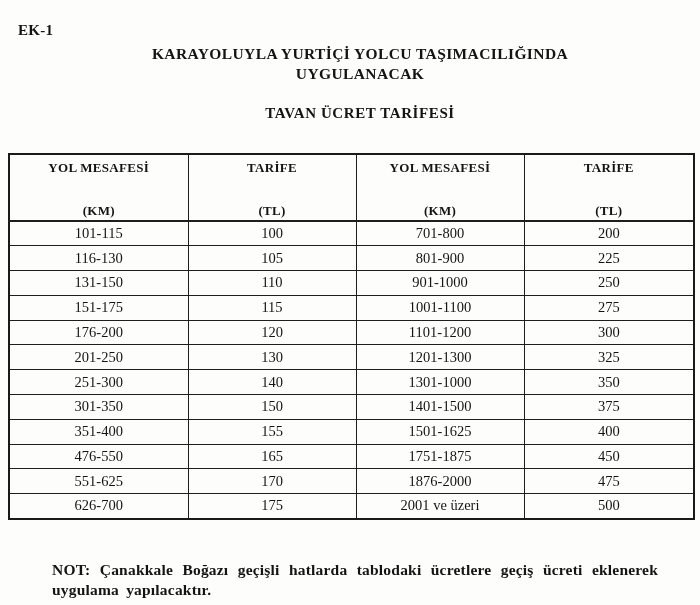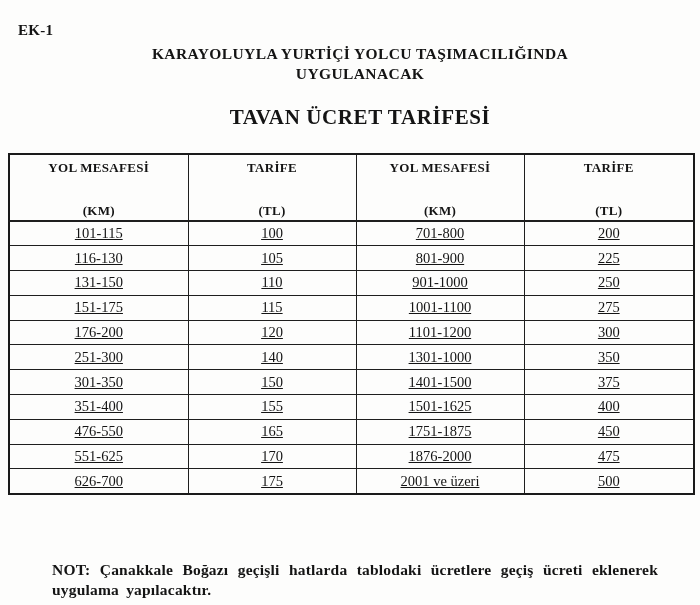--- a/index.html
+++ b/index.html
@@ -37,21 +37,21 @@
     line-height: 20px;
     letter-spacing: 0.4px;
   }
   .subtitle {
     position: absolute;
     top: 105px;
     left: 60px;
     width: 600px;
     text-align: center;
     font-weight: bold;
-    font-size: 21px;
+    font-size: 15px;
     letter-spacing: 0.6px;
   }
   table.tariff {
     position: absolute;
     top: 153px;
     left: 8px;
     width: 685px;
     border-collapse: collapse;
     table-layout: fixed;
   }
@@ -76,21 +76,20 @@
     display: flex;
     flex-direction: column;
     justify-content: space-between;
     align-items: center;
     padding: 5px 0 1px 0;
   }
   table.tariff td {
     height: 24.8px;
     font-size: 14.5px;
     padding: 0 2px;
-    text-decoration: underline;
   }
   .note {
     position: absolute;
     top: 560px;
     left: 52px;
     width: 606px;
     font-size: 15.5px;
     line-height: 20px;
     text-align: justify;
     letter-spacing: 0.2px;
@@ -172,20 +171,26 @@
           <td>1001-1100</td>
           <td>275</td>
         </tr>
         <tr>
           <td>176-200</td>
           <td>120</td>
           <td>1101-1200</td>
           <td>300</td>
         </tr>
         <tr>
+          <td>201-250</td>
+          <td>130</td>
+          <td>1201-1300</td>
+          <td>325</td>
+        </tr>
+        <tr>
           <td>251-300</td>
           <td>140</td>
           <td>1301-1000</td>
           <td>350</td>
         </tr>
         <tr>
           <td>301-350</td>
           <td>150</td>
           <td>1401-1500</td>
           <td>375</td>

